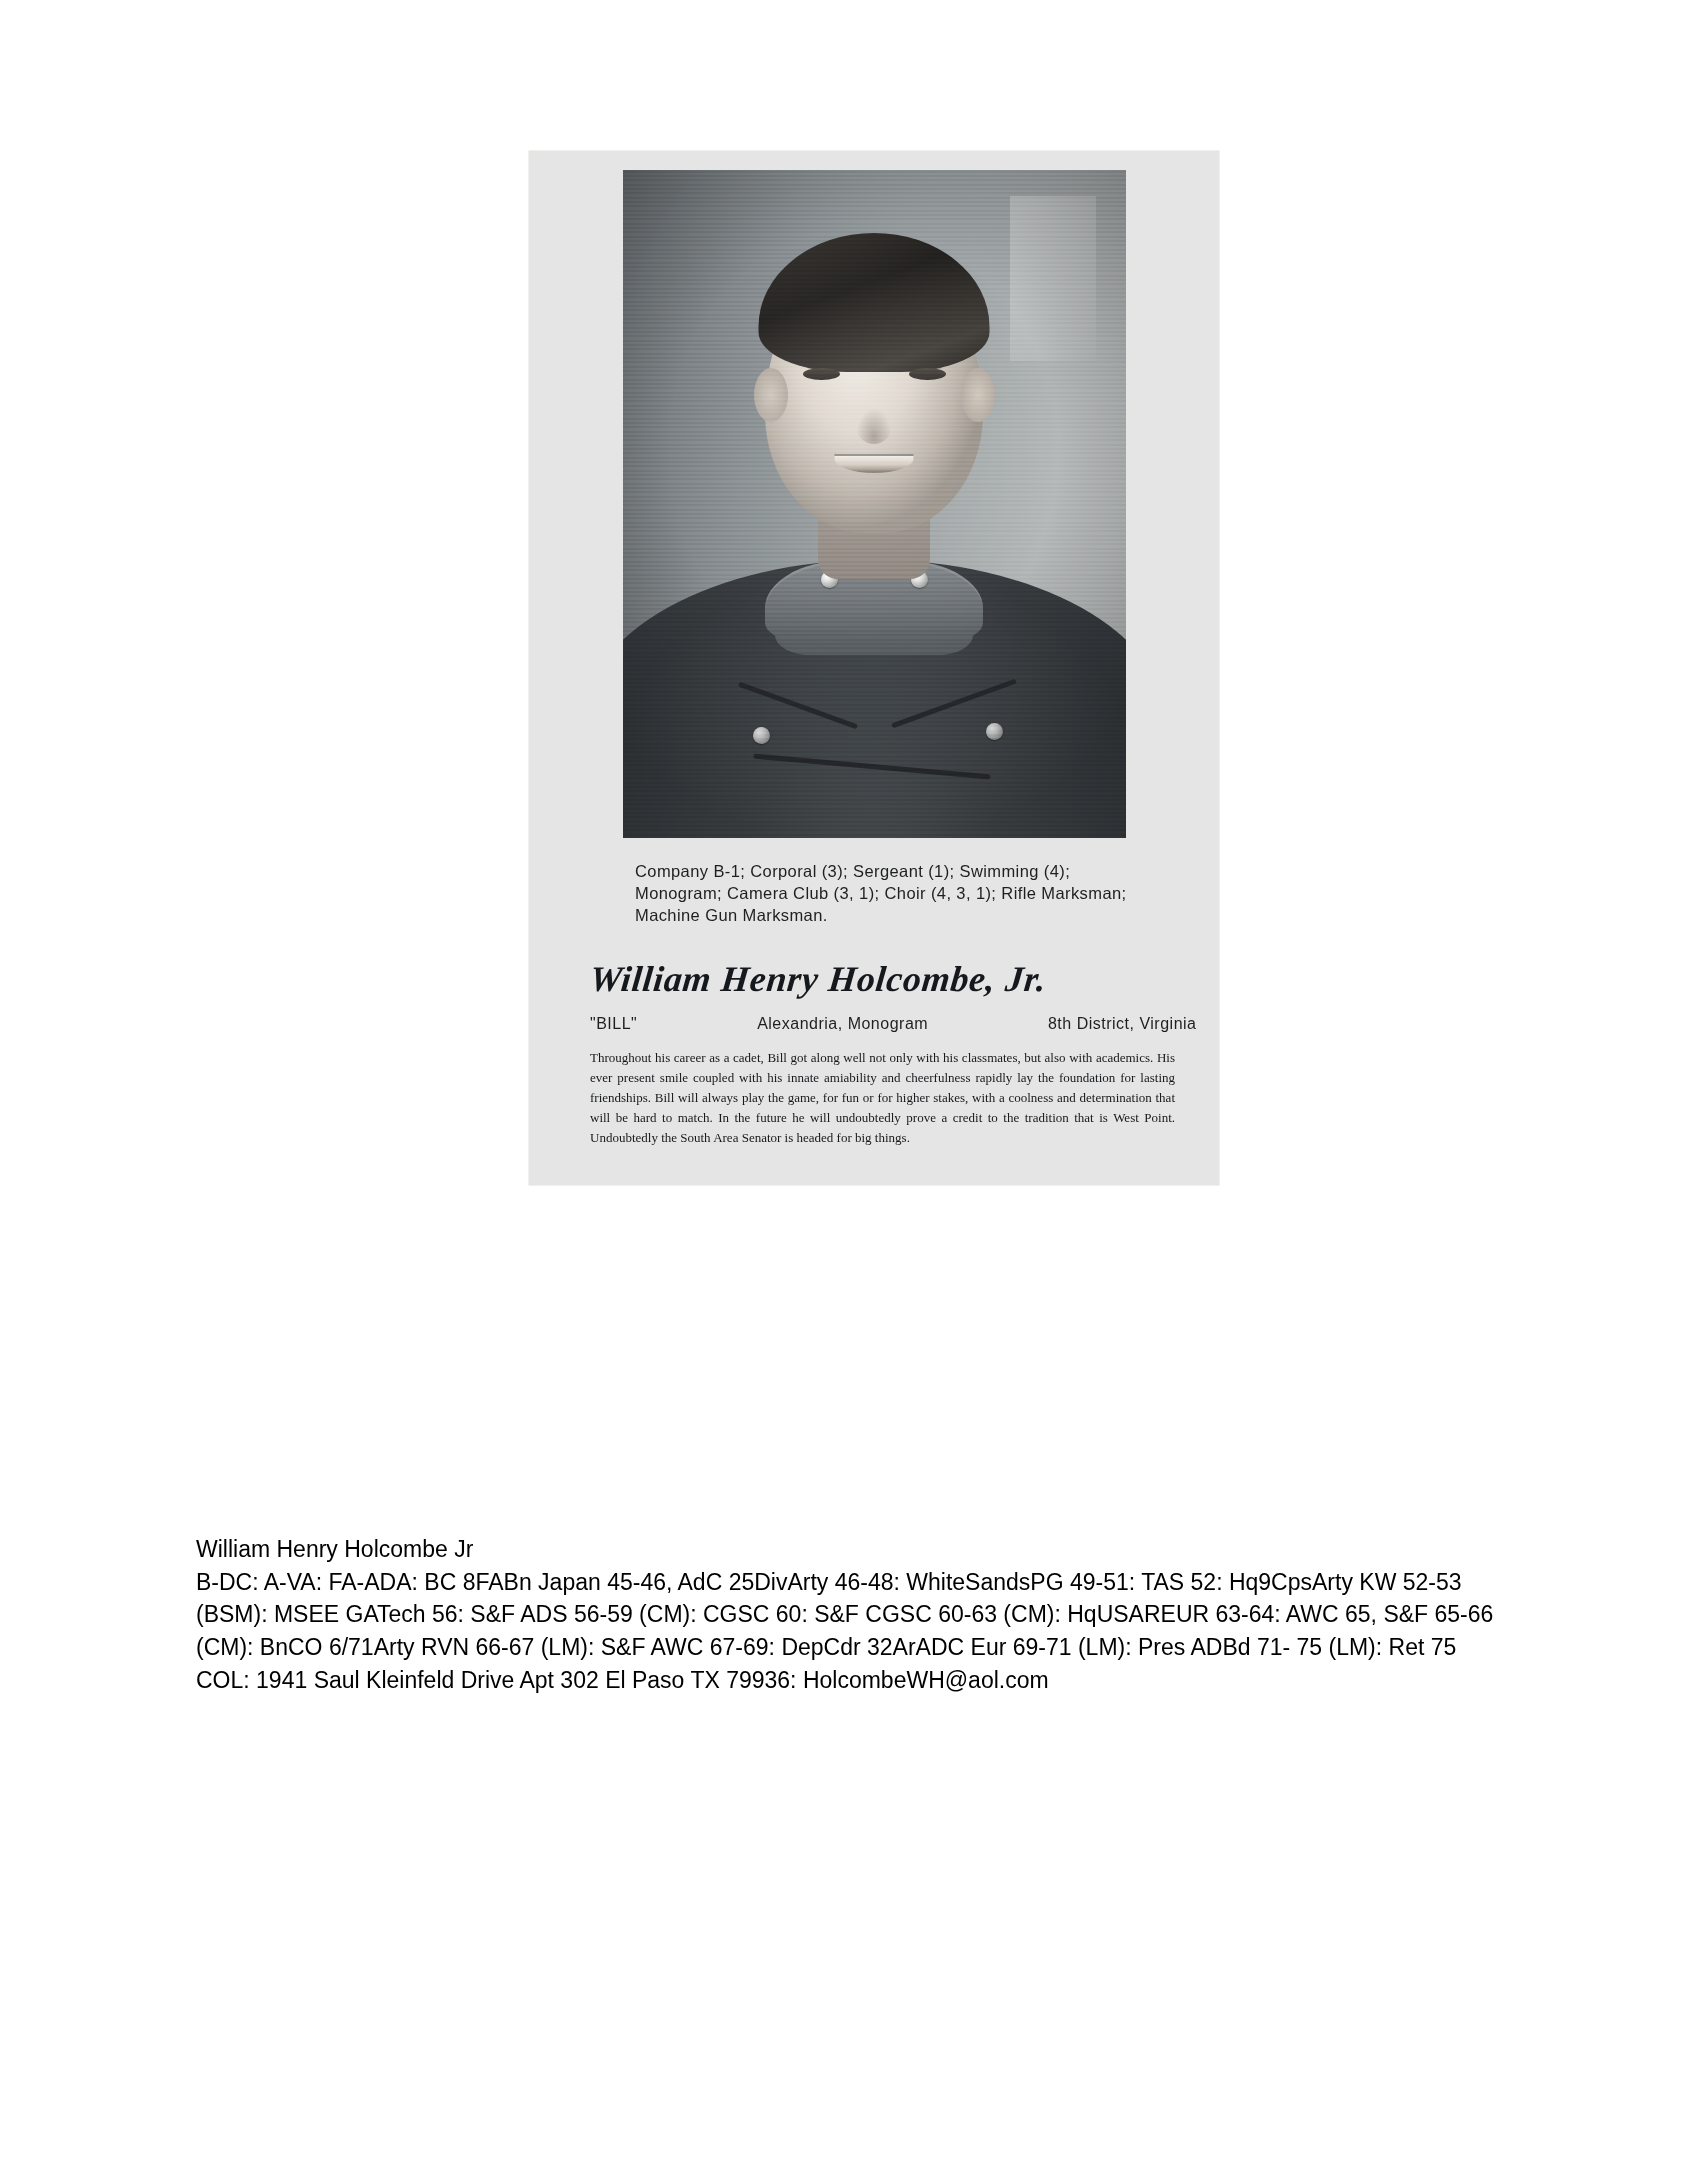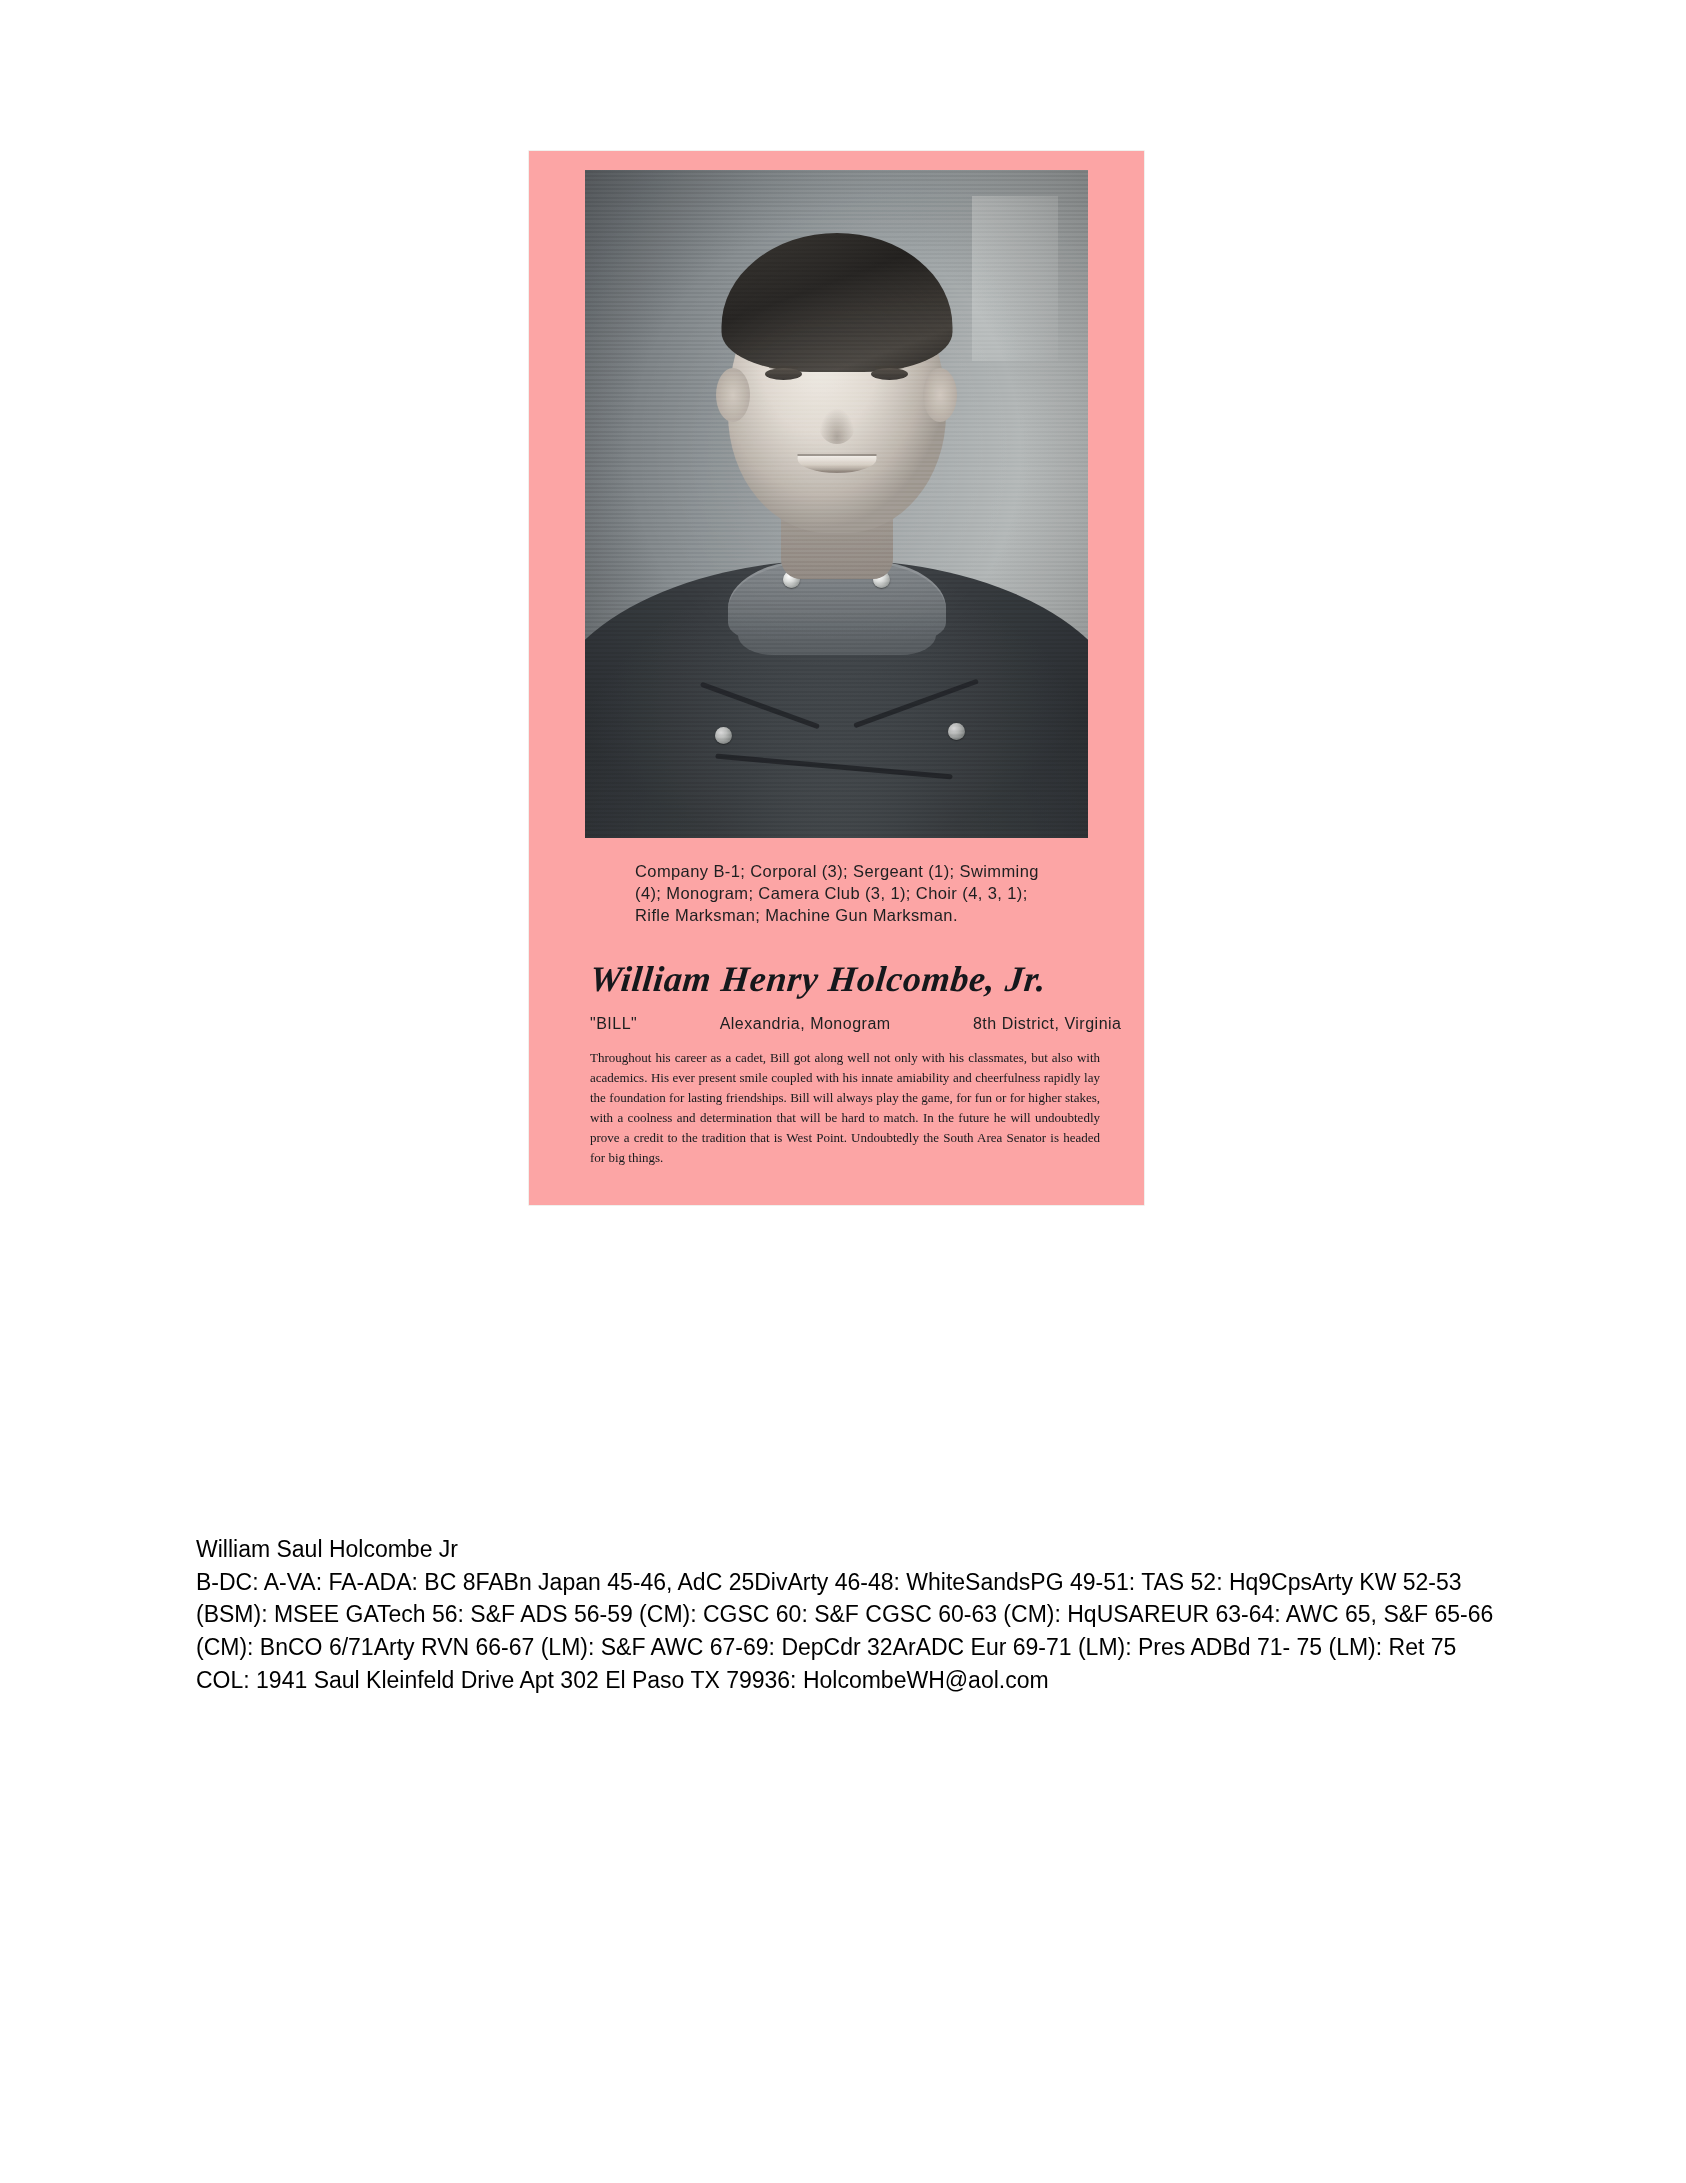--- a/index.html
+++ b/index.html
@@ -13,22 +13,22 @@
     font-family: "Liberation Sans", sans-serif;
     position: relative;
     overflow: hidden;
   }
 
   
   .clipping {
     position: absolute;
     left: 529px;
     top: 151px;
-    width: 615px;
-    background: #fca5a5;
+    width: 690px;
+    background: #e5e5e5;
     box-shadow: 0 0 0 0.7px #eceae5;
   }
 
   .photo-wrap {
     padding: 18.5px 0 0 0;
     display: flex;
     justify-content: center;
   }
   .photo {
     width: 503px;
@@ -287,16 +287,16 @@
   <div class="meta">
     <span class="nick">"BILL"</span>
     <span class="town">Alexandria, Monogram</span>
     <span class="dist">8th District, Virginia</span>
   </div>
 
   <div class="bio">Throughout his career as a cadet, Bill got along well not only with his classmates, but also with academics. His ever present smile coupled with his innate amiability and cheerfulness rapidly lay the foundation for lasting friendships. Bill will always play the game, for fun or for higher stakes, with a coolness and determination that will be hard to match. In the future he will undoubtedly prove a credit to the tradition that is West Point. Undoubtedly the South Area Senator is headed for big things.</div>
 </div>
 
 <div class="record">
-  <div class="name">William Saul Holcombe Jr</div>
+  <div class="name">William Henry Holcombe Jr</div>
   <div class="career">B-DC: A-VA: FA-ADA: BC 8FABn Japan 45-46, AdC 25DivArty 46-48: WhiteSandsPG 49-51: TAS 52: Hq9CpsArty KW 52-53 (BSM): MSEE GATech 56: S&amp;F ADS 56-59 (CM): CGSC 60: S&amp;F CGSC 60-63 (CM): HqUSAREUR 63-64: AWC 65, S&amp;F 65-66 (CM): BnCO 6/71Arty RVN 66-67 (LM): S&amp;F AWC 67-69: DepCdr 32ArADC Eur 69-71 (LM): Pres ADBd 71- 75 (LM): Ret 75 COL: 1941 Saul Kleinfeld Drive Apt 302 El Paso TX 79936: HolcombeWH@aol.com</div>
 </div>
 
 
 </body></html>

